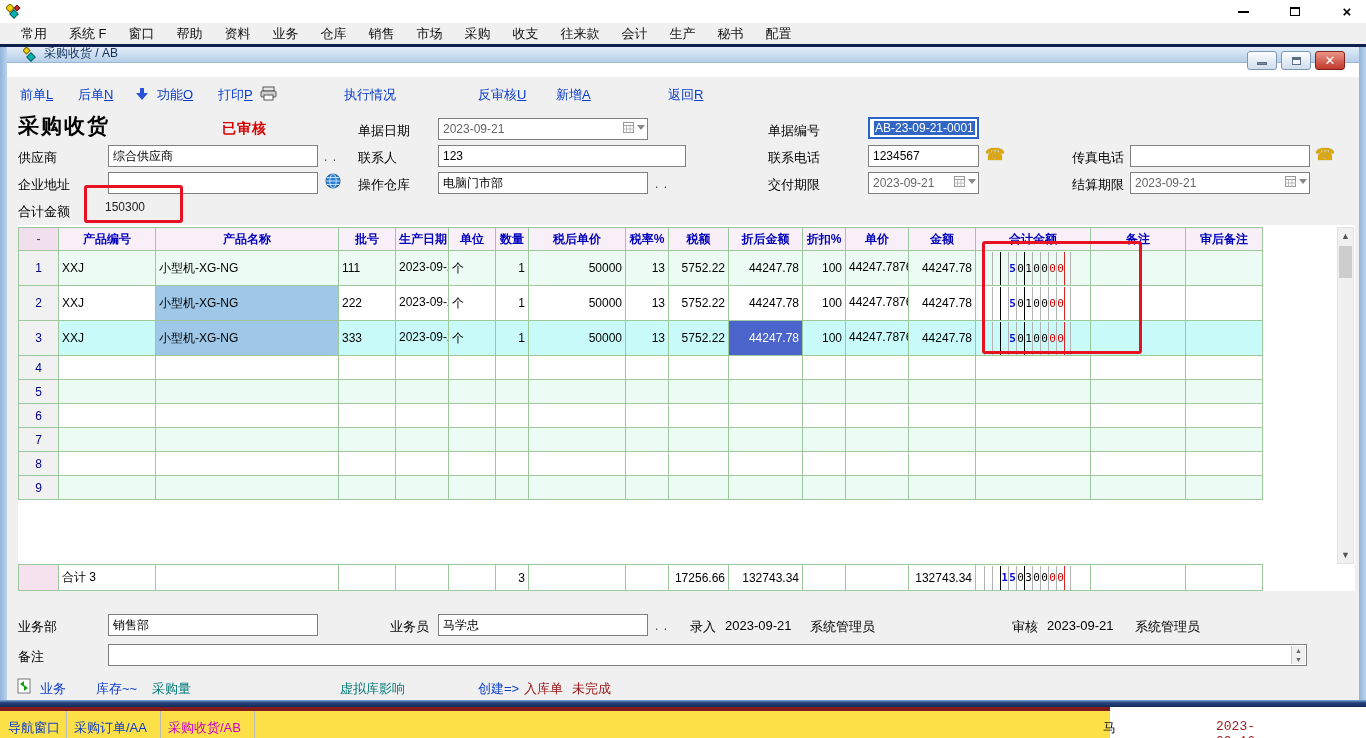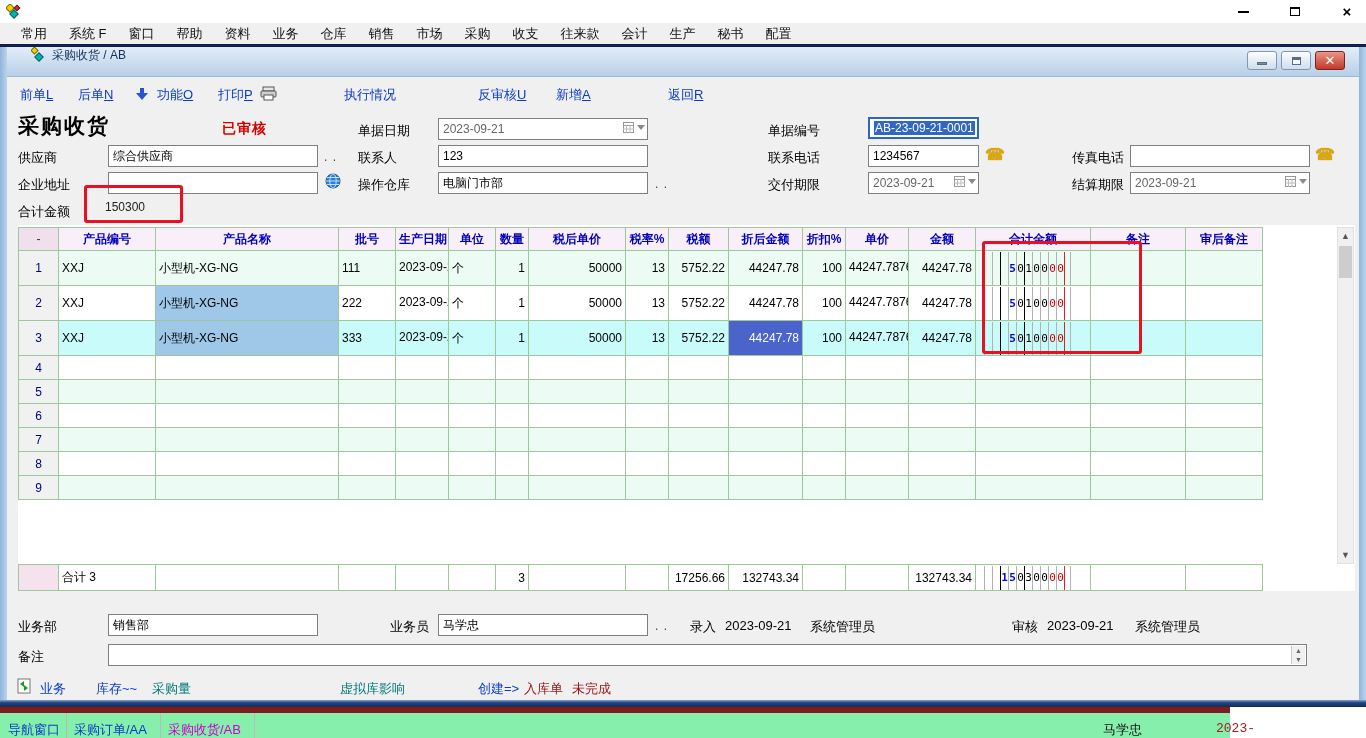--- a/index.html
+++ b/index.html
@@ -12,21 +12,21 @@
 .winbtns{position:absolute;right:8px;top:0;height:23px;display:flex;align-items:center;gap:30px}
 .wb{width:22px;height:18px;display:flex;align-items:center;justify-content:center;color:#000;cursor:default}
 .wb .minbar{width:11px;height:2px;background:#000}
 .wb .maxbox{width:10px;height:9px;border:1px solid #000;border-top:2px solid #000}
 .wb.close{font-size:15px;font-weight:bold}
 .menubar{left:0;top:23px;width:1366px;height:21px;background:#f0f0f0;display:flex;align-items:center;gap:0;padding-left:10px}
 .menubar .mi{padding:2px 11px;font-size:13px;color:#111}
 .menusep{left:0;top:44px;width:1366px;height:3px;background:#10204e}
 
 .sidestrip{top:47px;width:7px;height:653px;background:linear-gradient(90deg,#8fb4dc,#bcd4ec)}
-.subtitle{left:7px;top:47px;width:1352px;height:30px;background:linear-gradient(180deg,#e3edf8 0%,#cfe0f1 45%,#b6cfe8 100%);border-bottom:1px solid #9db8d2;display:flex;align-items:flex-start;padding-left:24px}
+.subtitle{left:7px;top:47px;width:1352px;height:16px;background:linear-gradient(180deg,#e3edf8 0%,#cfe0f1 45%,#b6cfe8 100%);border-bottom:1px solid #9db8d2;display:flex;align-items:flex-end;padding-left:16px}
 .subtitle .sttl{font-size:12px;color:#13305c;margin-left:6px}
 .subbtns{position:absolute;right:14px;top:4px;display:flex;gap:4px}
 .sb{width:30px;height:19px;border:1px solid #7d97b5;border-radius:3px;background:linear-gradient(180deg,#fdfdfd,#cfdded);display:flex;align-items:center;justify-content:center}
 .sb .minbar{width:10px;height:3px;background:#7d8da0;border:1px solid #5c6e82;margin-top:6px}
 .sb .rest{width:9px;height:8px;border:1px solid #5c6e82;border-top:3px solid #5c6e82;background:#f4f8fc}
 .sb.close{background:linear-gradient(180deg,#eb9486,#c0392b);border-color:#7e241a;color:#fff;font-weight:bold;font-size:13px}
 .subbody{left:7px;top:77px;width:1352px;height:623px;background:#f0f0f0}
 
 .tlink{position:absolute;top:86px;font-size:13px;color:#0a3ccc;white-space:nowrap}
 .tlink .key{text-decoration:underline}
@@ -80,21 +80,21 @@
 .vthumb{position:absolute;left:1px;top:18px;width:13px;height:32px;background:#cdcdcd}
 
 .redrect{position:absolute;border:3px solid #e81123;border-radius:3px;pointer-events:none;z-index:50}
 
 .noteinput{left:108px;top:644px;width:1199px}
 .spin{position:absolute;right:1px;top:1px;width:14px;height:18px;background:#f0f0f0;border-left:1px solid #c8c8c8;display:flex;flex-direction:column;align-items:center;justify-content:space-between;font-size:7px;color:#666;padding:1px 0}
 .blink{position:absolute;top:680px;font-size:13px;white-space:nowrap}
 .blue{color:#0a3ccc}.teal{color:#007878}.dred{color:#991111}
 .navybar{left:0;top:700px;width:1366px;height:7px;background:linear-gradient(180deg,#7ea6d4 0%,#24427c 40%,#152b58 100%)}
 
-.statusbar{left:0;top:707px;width:1230px;height:31px;background:#86efac;border-top:6px solid #7f1d1d}
+.statusbar{left:0;top:707px;width:1110px;height:31px;background:#fde047;border-top:4px solid #7f1d1d}
 .stab{position:absolute;top:8px;font-size:13px;color:#0a3ccc;white-space:nowrap}
 .stab.active{color:#cc00cc}
 .ssep{position:absolute;top:0;width:1px;height:31px;background:#bbb}
 .suser{position:absolute;top:8px;font-size:13px;color:#111}
 .sdate{position:absolute;top:8px;font-family:"Liberation Mono","DejaVu Sans Mono",monospace;font-size:13px;color:#a02020}
 .icon-inline{display:inline-flex;vertical-align:middle}
 </style>
 </head>
 <body>
 
@@ -198,21 +198,21 @@
 <div class="tin docno-border" style="left:868px;top:117px;width:111px">
     <span class="seltext">AB-23-09-21-0001</span>
   </div>
 
 <span class="flabel" style="left:18px;top:149px">供应商</span>
 <div class="tin" style="left:108px;top:145px;width:210px">
     <span>综合供应商</span>
   </div>
 <span class="morebtn" style="left:324px;top:150px">. .</span>
 <span class="flabel" style="left:358px;top:149px">联系人</span>
-<div class="tin" style="left:438px;top:145px;width:210px">
+<div class="tin" style="left:438px;top:145px;width:248px">
     <span>123</span>
   </div>
 <span class="flabel" style="left:768px;top:149px">联系电话</span>
 <div class="tin" style="left:868px;top:145px;width:111px">
     <span>1234567</span>
   </div>
 <span class="phone" style="left:985px;top:145px">☎</span>
 <span class="flabel" style="left:1072px;top:149px">传真电话</span>
 <div class="tin" style="left:1130px;top:145px;width:180px">
     <span></span>

